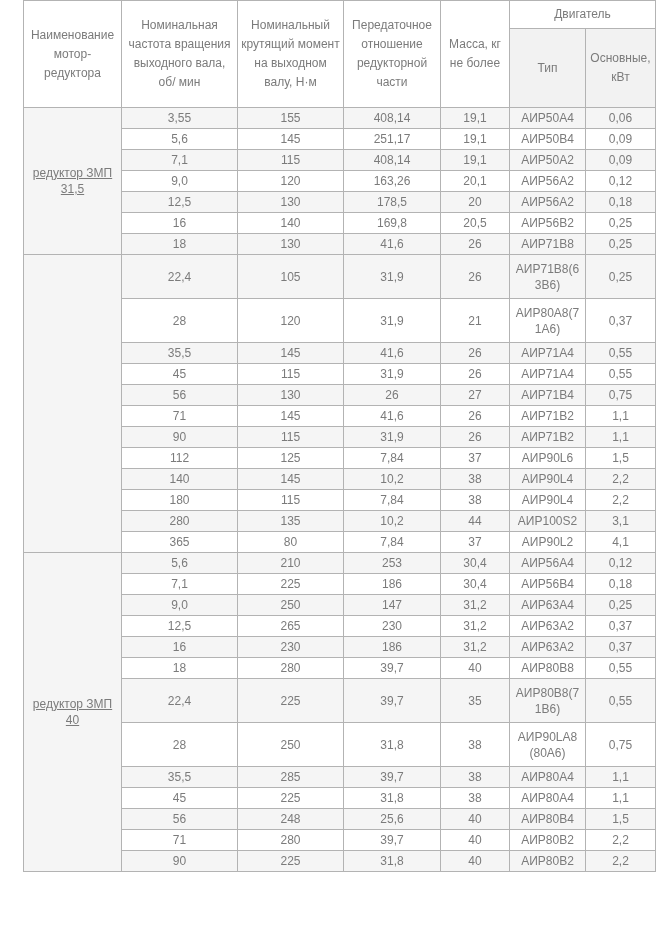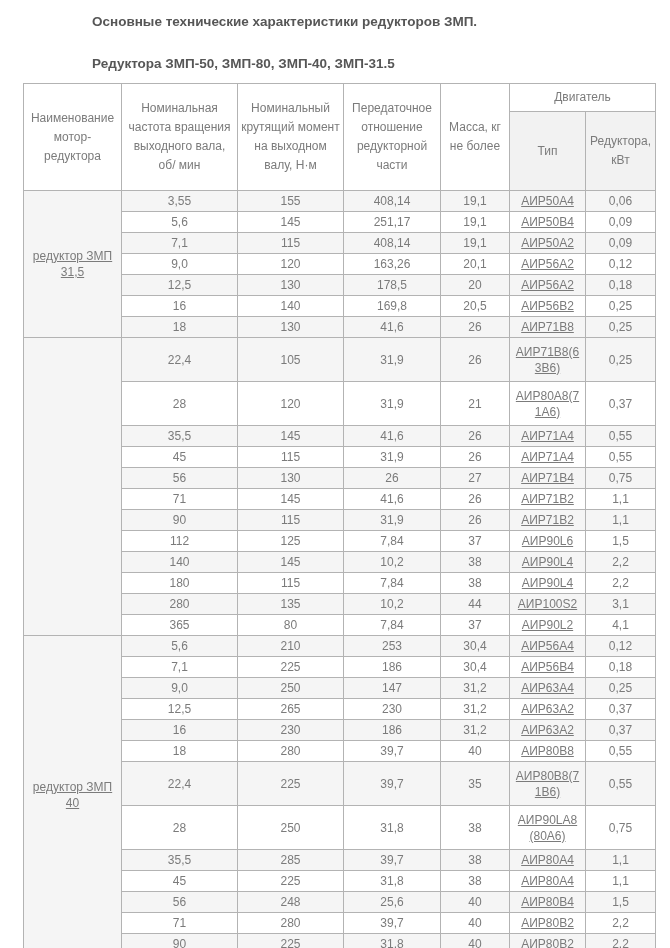--- a/index.html
+++ b/index.html
@@ -42,28 +42,26 @@
   }
   table.spec thead th{line-height:19px;}
   tr.hrow1{height:28px;}
   tr.hrow2{height:79px;}
   th.subhead{background:var(--subheader-bg);}
   tbody tr{height:21px;}
   tbody tr.tall{height:44px;}
   tbody tr.stripe td{background:var(--stripe);}
   td.group-label{background:#ffffff;vertical-align:middle;text-decoration:underline;}
   td.group-label.shaded{background:var(--stripe);}
-  td.type-cell{word-break:break-all;text-decoration:underline;}
+  td.type-cell{word-break:break-all;}
 </style>
 </head>
 <body>
 
 <div class="page">
-  <div class="page-title">Основные технические характеристики редукторов ЗМП.</div>
-  <div class="page-subtitle">Редуктора ЗМП-50, ЗМП-80, ЗМП-40, ЗМП-31.5</div>
 
   <table class="spec">
     <colgroup>
       <col style="width:98px">
       <col style="width:116px">
       <col style="width:106px">
       <col style="width:97px">
       <col style="width:69px">
       <col style="width:76px">
       <col style="width:70px">
@@ -72,21 +70,21 @@
       <tr class="hrow1">
         <th rowspan="2">Наименование мотор-редуктора</th>
         <th rowspan="2">Номинальная частота вращения выходного вала, об/ мин</th>
         <th rowspan="2">Номинальный крутящий момент на выходном валу, Н·м</th>
         <th rowspan="2">Передаточное отношение редукторной части</th>
         <th rowspan="2">Масса, кг не более</th>
         <th colspan="2">Двигатель</th>
       </tr>
       <tr class="hrow2">
         <th class="subhead">Тип</th>
-        <th class="subhead">Редуктора, кВт</th>
+        <th class="subhead">Основные, кВт</th>
       </tr>
     </thead>
   <tbody>
         <tr class="stripe">
           <td rowspan="7" class="group-label">редуктор ЗМП 31,5</td>
           <td>3,55</td>
           <td>155</td>
           <td>408,14</td>
           <td>19,1</td>
           <td class="type-cell">АИР50А4</td>

